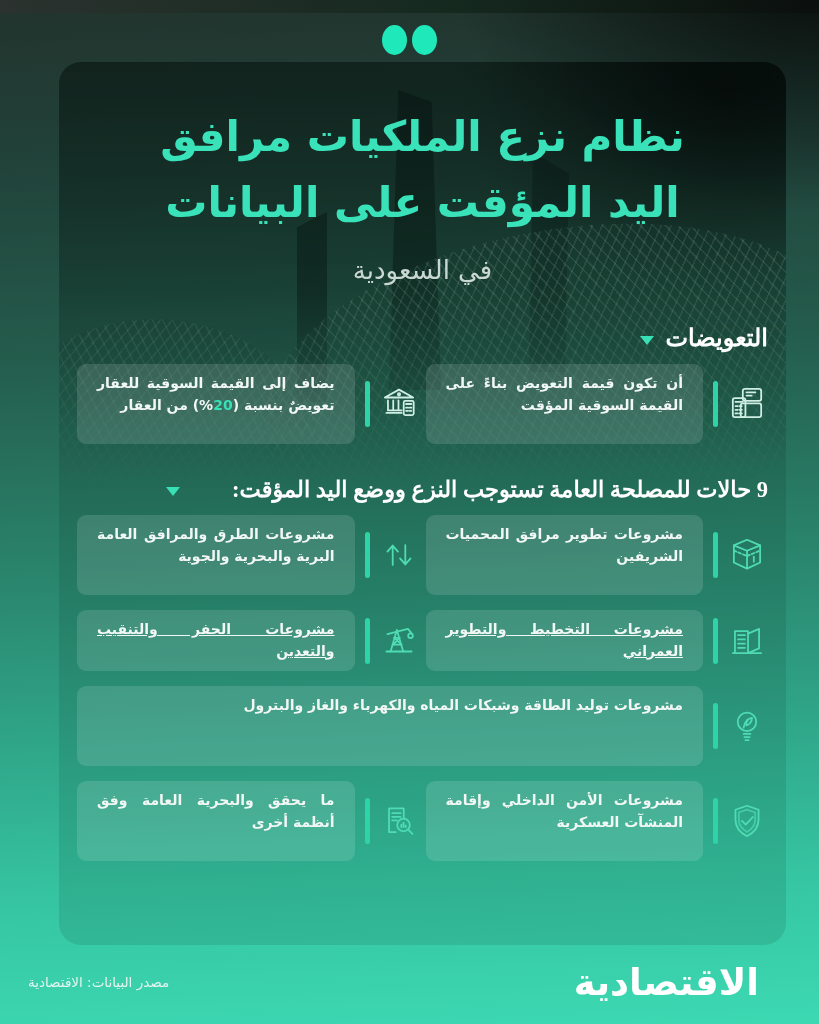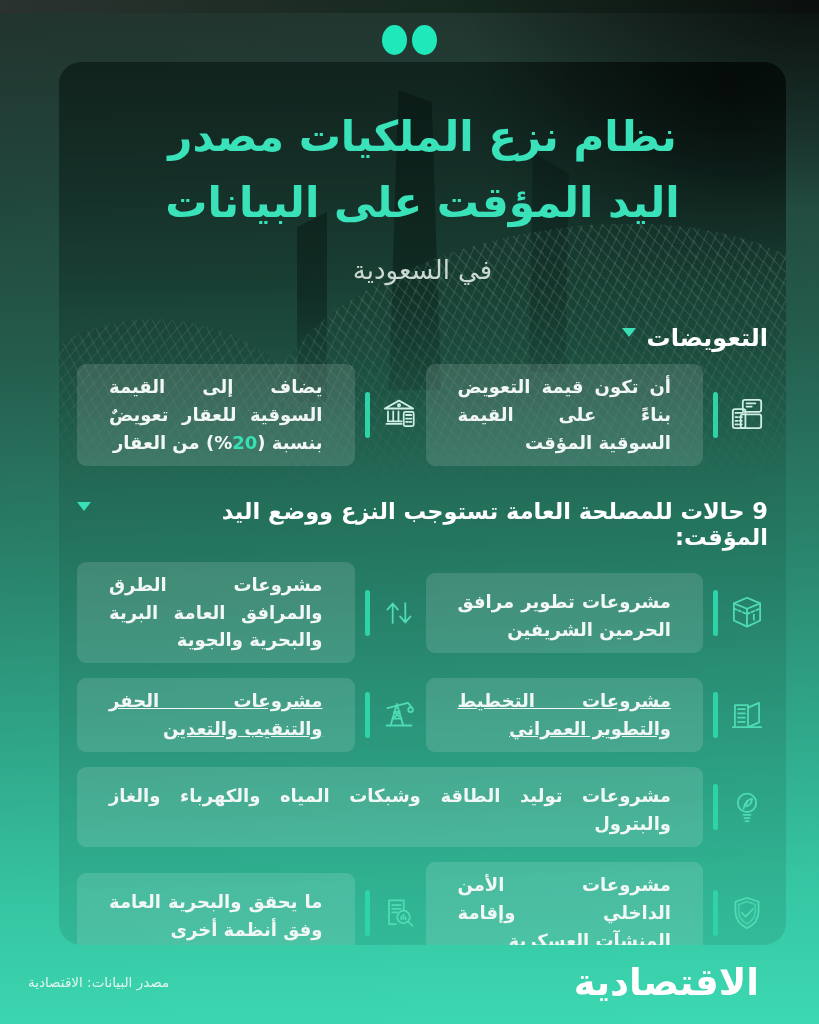--- a/index.html
+++ b/index.html
@@ -40,42 +40,42 @@
       rgba(22,58,48,.30); }
   .d1 { left:200px; top:168px; width:600px; height:310px; transform:rotate(-10deg); }
   .d2 { left:-50px; top:258px; width:310px; height:230px; transform:rotate(7deg); opacity:.85; }
 
   .content { position:relative; height:100%; padding:0 18px; }
 
   .title { margin-top:42px; text-align:center; color:#3ae2ba; font-weight:bold;
     font-size:42px; line-height:66px; }
   .subtitle { margin-top:8px; text-align:center; color:#c9d8d2; font-size:26px; line-height:52px; }
 
-  .sec-head { display:flex; align-items:flex-start; gap:11px; }
+  .sec-head { display:flex; align-items:center; gap:11px;font-family:Liberation Serif, serif; }
   .sec-head.comp { margin-top:28px; }
   .sec-head.cases { margin-top:32px; }
   .sec-title { color:#ffffff; font-weight:bold; font-size:24px; }
   .sec-head.cases .sec-title { font-size:22.5px;margin-left:41px; }
   .tri { width:0; height:0; border-left:7px solid transparent; border-right:7px solid transparent;
     border-top:9px solid #38e0b6; margin-top:4px; }
 
   .row { display:flex; gap:6px; }
   .row + .row { margin-top:15px; }
   .grid { margin-top:12px; }
   .comp-row { margin-top:12px; }
 
   .cell { flex:1; display:flex; align-items:center; min-width:0; }
   .icon { width:42px; height:42px; flex:0 0 42px; color:#4fdcb4; }
   .cell.light .icon { color:#cfeee4; }
   .icon svg { width:100%; height:100%; }
   .vbar { flex:0 0 5px; height:46px; border-radius:3px; background:#2fd3a8; margin:0 8px 0 10px; }
 
   .box { flex:1; background:rgba(255,255,255,.13); border-radius:9px; color:#f1f7f4;
-    font-weight:bold; font-size:18px; line-height:1.55; padding:9px 32px;
-    display:flex; align-items:flex-end; min-width:0; }
+    font-weight:bold; font-size:14px; line-height:1.55; padding:9px 20px;
+    display:flex; align-items:flex-start; min-width:0; }
   .box p { width:100%; text-align:justify; text-align-last:right; }
   .h-tall .box { min-height:80px; }
   .h-short .box { min-height:52px;text-decoration:underline; }
   .hl { color:#38e0b6; }
 
   .footer { position:absolute; left:28px; right:60px; bottom:16px; height:52px;
     display:flex; align-items:center; justify-content:space-between; }
   .logo { color:#ffffff; font-weight:bold; font-size:37px; }
   .source { color:#e2f5ef; font-size:13.5px; }
 </style>
@@ -95,21 +95,21 @@
       <div class="sky"></div>
       <div class="tower t1"></div>
       <div class="tower t2"></div>
       <div class="tower t3"></div>
       <div class="dome d1"></div>
       <div class="dome d2"></div>
     </div>
 
     <div class="content">
       <div class="title">
-        <div>نظام نزع الملكيات مصدر</div>
+        <div>نظام نزع الملكيات مرافق</div>
         <div>اليد المؤقت على البيانات</div>
       </div>
       <div class="subtitle">في السعودية</div>
 
       <div class="sec-head comp">
         <span class="sec-title">التعويضات</span>
         <span class="tri"></span>
       </div>
 
       <div class="row comp-row h-tall">
@@ -159,21 +159,21 @@
             <span class="icon">
               <svg viewBox="0 0 40 40" fill="none" stroke="currentColor" stroke-width="1.7" stroke-linecap="round" stroke-linejoin="round">
                 <path d="M20 5.5 32.5 10.8 20 16 7.5 10.8Z"></path>
                 <path d="M7.5 10.8V27.2L20 33V16M32.5 10.8V27.2L20 33"></path>
                 <path d="M7.5 15.8 20 21l12.5-5.2" stroke-dasharray="2.6 2"></path>
                 <path d="M26.5 21.5v5"></path>
               </svg>
             </span>
             <span class="vbar"></span>
             <div class="box">
-              <p>مشروعات تطوير مرافق الحرمين الشريفين</p>
+              <p>مشروعات تطوير مرافق المحميات الشريفين</p>
             </div>
           </div>
           <div class="cell">
             <span class="icon">
               <svg viewBox="0 0 40 40" fill="none" stroke="currentColor" stroke-width="1.7" stroke-linecap="round" stroke-linejoin="round">
                 <path d="M14 29.5V12M9 16.8 14 11l5 5.8"></path>
                 <path d="M26 10.5V28M21 23.2 26 29l5-5.8"></path>
               </svg>
             </span>
             <span class="vbar"></span>

